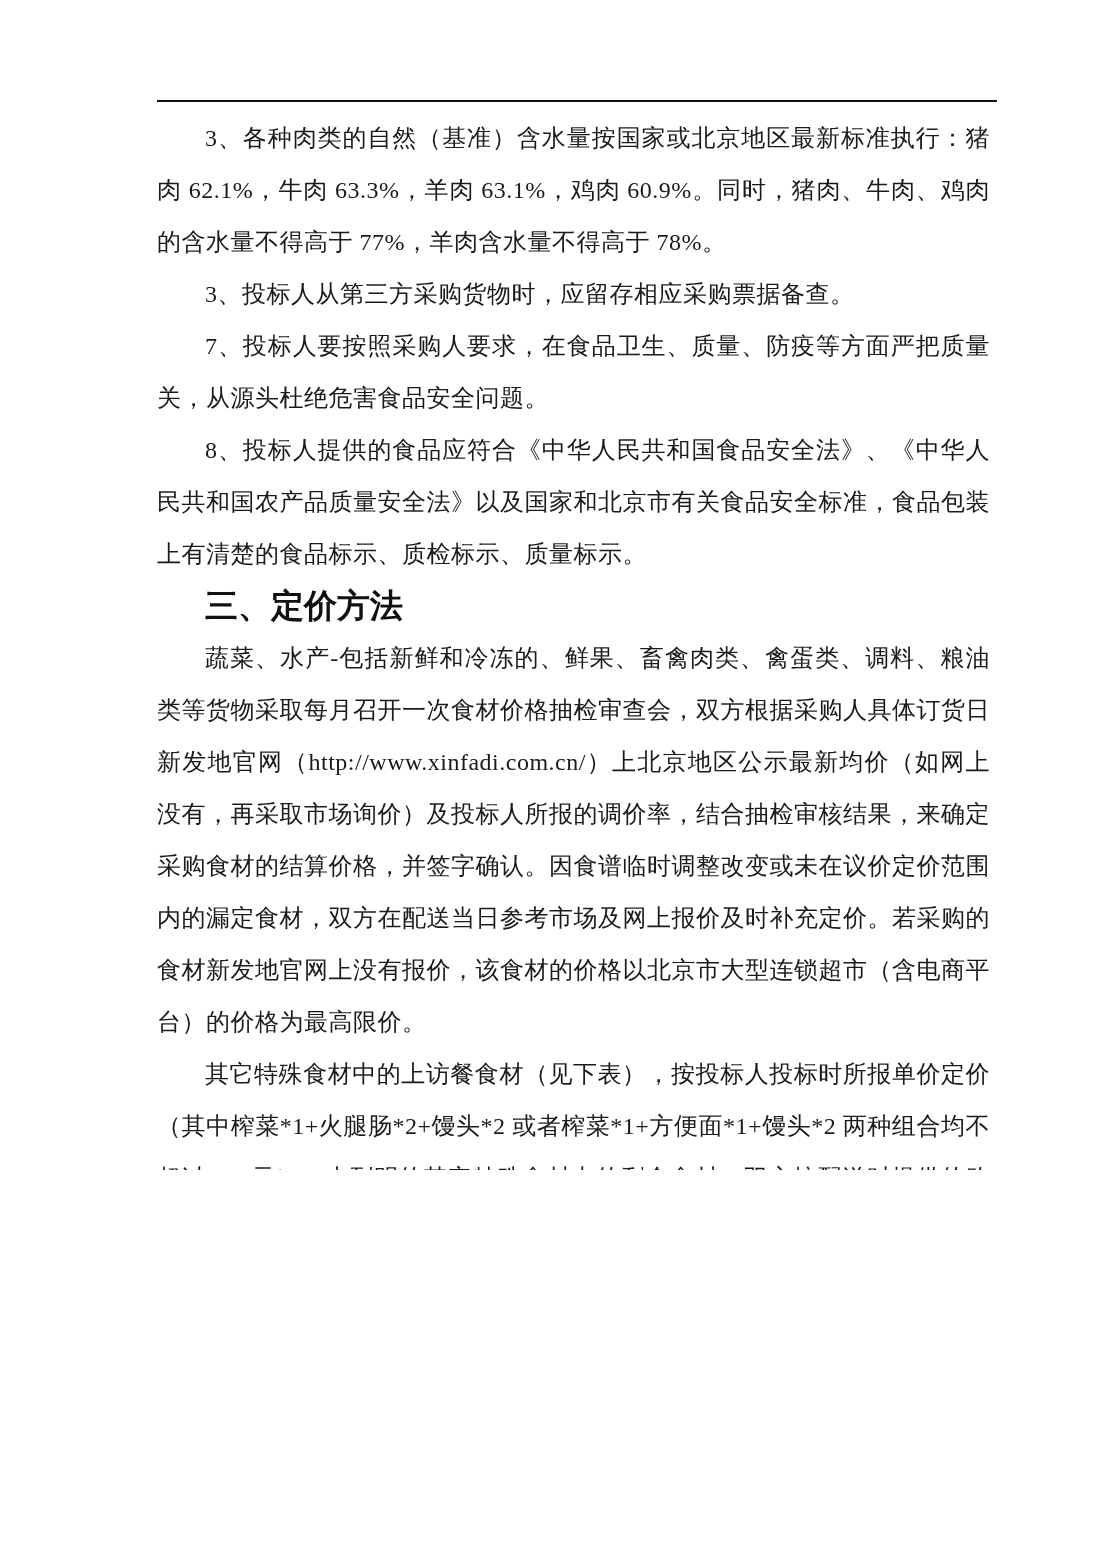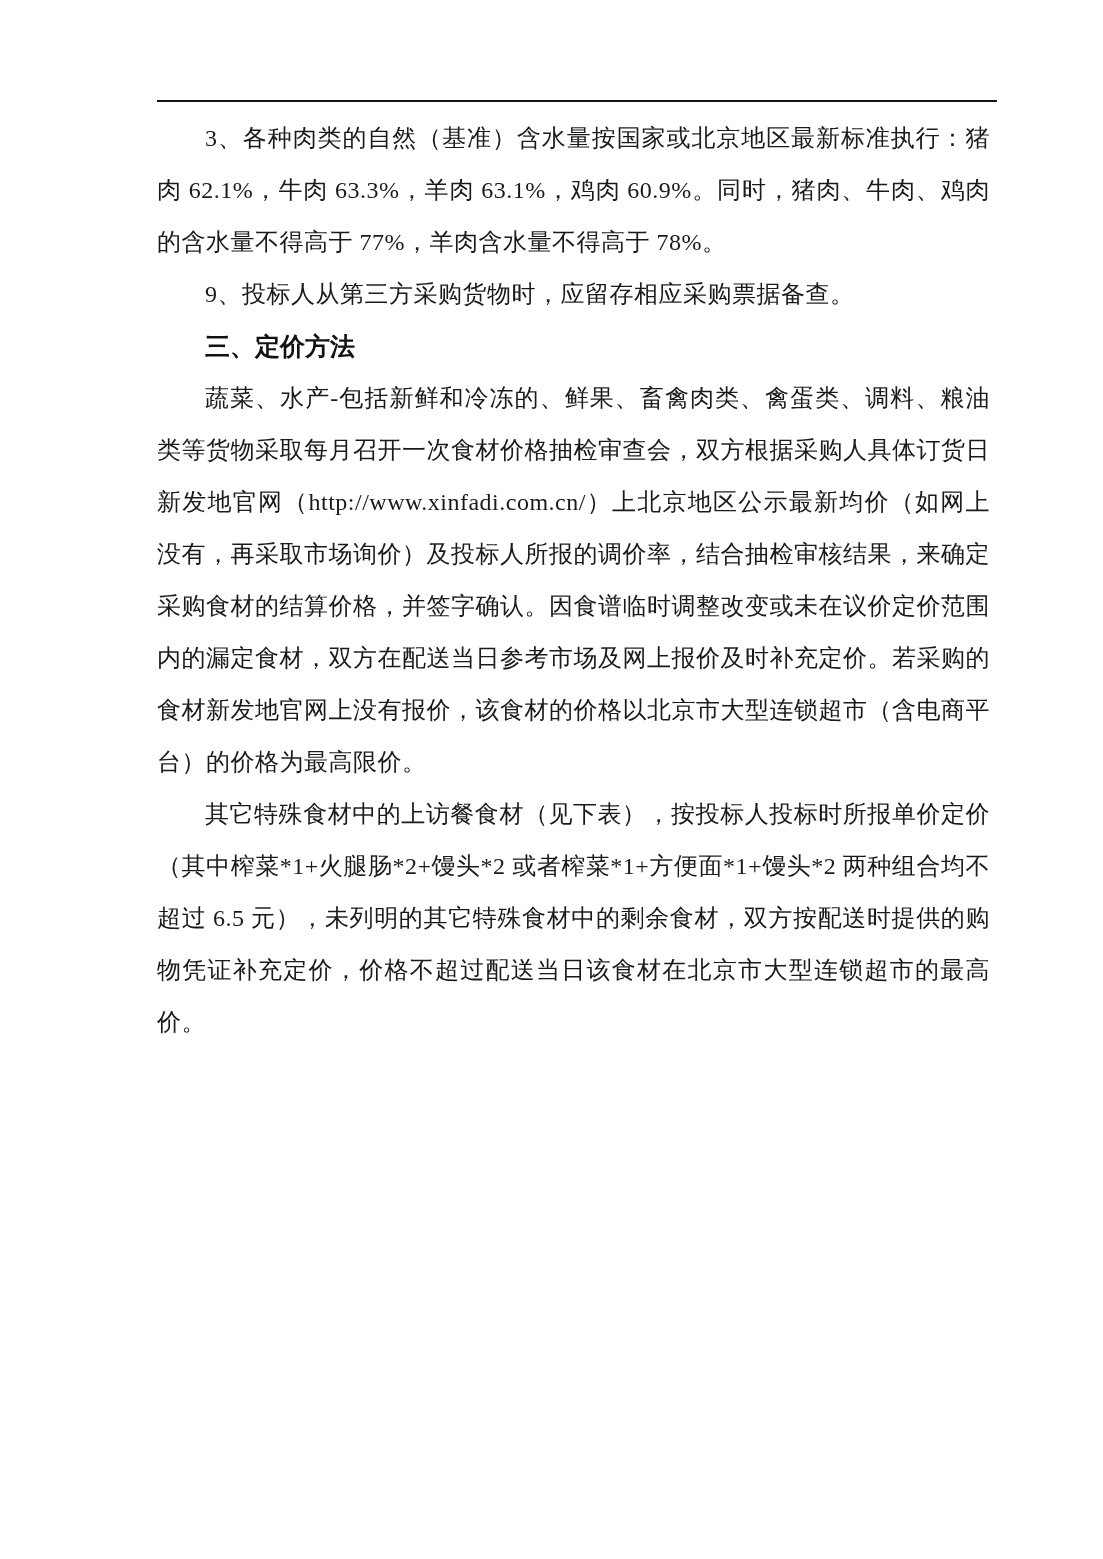--- a/index.html
+++ b/index.html
@@ -37,21 +37,21 @@
     text-indent: 48px;
     text-align: justify;
     text-justify: inter-ideograph;
     letter-spacing: 0.5px;
     word-break: break-all;
   }
   .section-heading {
     margin: 0;
     font-family: "Liberation Sans", "DejaVu Sans", sans-serif;
     font-weight: 700;
-    font-size: 25px;
+    font-size: 33px;
     line-height: 52px;
     text-indent: 48px;
     color: #111111;
   }
   .page-number {
     position: absolute;
     left: 0;
     top: 1454px;
     width: 100%;
     text-align: left;
@@ -63,21 +63,23 @@
 </style>
 </head>
 <body>
 
 <div class="page">
 
   <div class="header-rule"></div>
 
   <div class="content">
     <p>3、各种肉类的自然（基准）含水量按国家或北京地区最新标准执行：猪肉 62.1%，牛肉 63.3%，羊肉 63.1%，鸡肉 60.9%。同时，猪肉、牛肉、鸡肉的含水量不得高于 77%，羊肉含水量不得高于 78%。</p>
-    <p>9、投标人从第三方采购货物时，应留存相应采购票据备查。</p>
+    <p>3、投标人从第三方采购货物时，应留存相应采购票据备查。</p>
+    <p>7、投标人要按照采购人要求，在食品卫生、质量、防疫等方面严把质量关，从源头杜绝危害食品安全问题。</p>
+    <p>8、投标人提供的食品应符合《中华人民共和国食品安全法》、《中华人民共和国农产品质量安全法》以及国家和北京市有关食品安全标准，食品包装上有清楚的食品标示、质检标示、质量标示。</p>
 
     <h2 class="section-heading">三、定价方法</h2>
 
     <p>蔬菜、水产-包括新鲜和冷冻的、鲜果、畜禽肉类、禽蛋类、调料、粮油类等货物采取每月召开一次食材价格抽检审查会，双方根据采购人具体订货日新发地官网（http://www.xinfadi.com.cn/）上北京地区公示最新均价（如网上没有，再采取市场询价）及投标人所报的调价率，结合抽检审核结果，来确定采购食材的结算价格，并签字确认。因食谱临时调整改变或未在议价定价范围内的漏定食材，双方在配送当日参考市场及网上报价及时补充定价。若采购的食材新发地官网上没有报价，该食材的价格以北京市大型连锁超市（含电商平台）的价格为最高限价。</p>
     <p>其它特殊食材中的上访餐食材（见下表），按投标人投标时所报单价定价（其中榨菜*1+火腿肠*2+馒头*2 或者榨菜*1+方便面*1+馒头*2 两种组合均不超过 6.5 元），未列明的其它特殊食材中的剩余食材，双方按配送时提供的购物凭证补充定价，价格不超过配送当日该食材在北京市大型连锁超市的最高价。</p>
   </div>
 
   <div class="page-number">11</div>
 
 </div>

